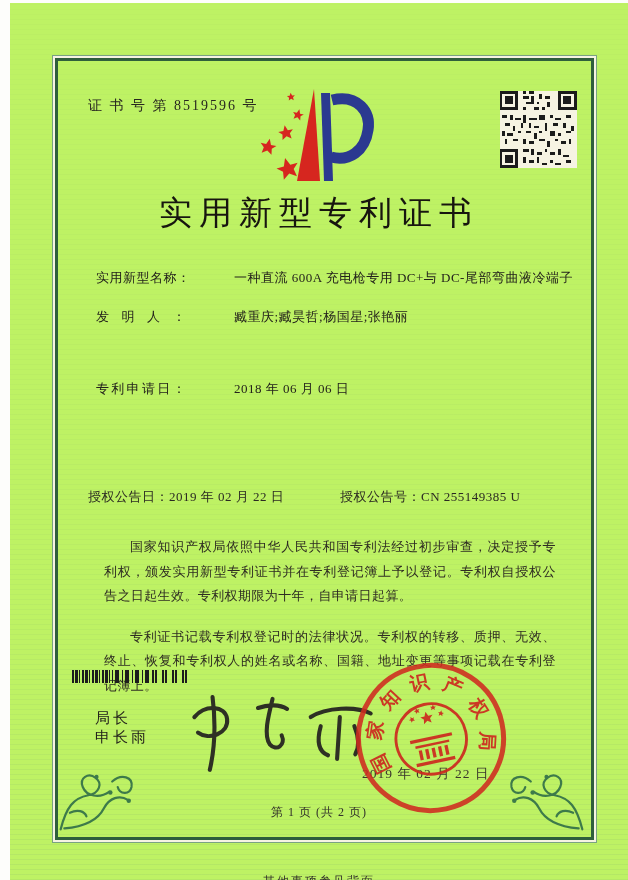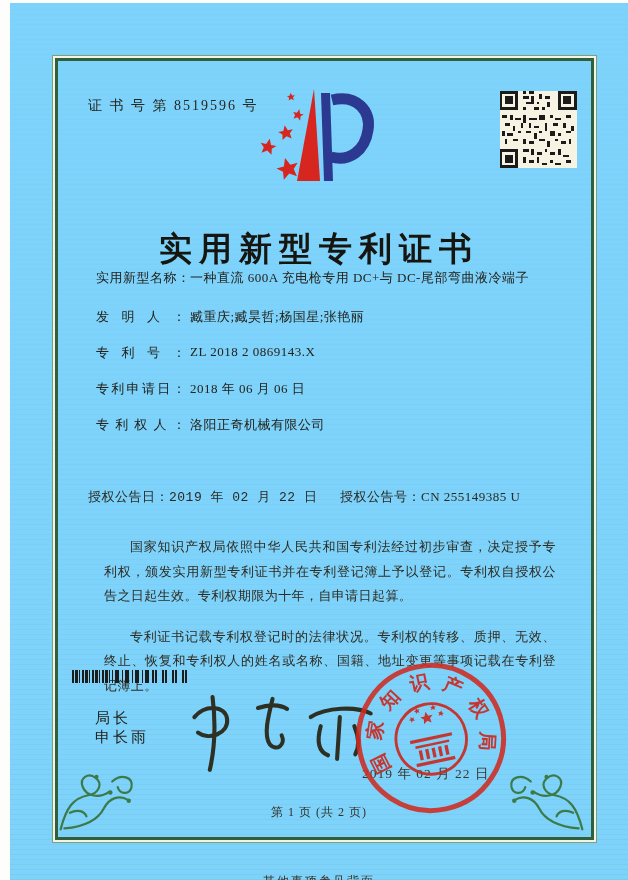--- a/index.html
+++ b/index.html
@@ -5,53 +5,53 @@
   html,body{margin:0;padding:0;}
   body{
     width:628px;height:880px;position:relative;overflow:hidden;
     background:#fdfdfb;
     font-family:"Liberation Serif","DejaVu Serif",serif;
     color:#2b2a22;
   }
   
   .paper{
     position:absolute;left:10px;top:3px;right:0;bottom:0;
-    background:#7dd3fc;
+    background:#bef264;
   }
   .waves{
     position:absolute;inset:0;
     background:repeating-linear-gradient(0deg, rgba(116,156,120,0.13) 0 1px, rgba(0,0,0,0) 1px 5px);
     -webkit-mask-image:linear-gradient(180deg, rgba(0,0,0,.25) 0%, rgba(0,0,0,.45) 55%, rgba(0,0,0,.95) 100%);
             mask-image:linear-gradient(180deg, rgba(0,0,0,.25) 0%, rgba(0,0,0,.45) 55%, rgba(0,0,0,.95) 100%);
   }
   .frame{
     position:absolute;left:45px;top:55px;width:533px;height:776px;
     border:3px solid #2f5f3c;
     box-shadow:0 0 0 2px #f6f3e2, 0 0 0 3px #79a282;
   }
   .cert-no{
     position:absolute;left:78px;top:94px;
     font-size:14px;letter-spacing:2px;color:#27261f;
   }
   .logo{position:absolute;left:242px;top:82px;width:128px;height:112px;}
   .qr{position:absolute;left:487px;top:88px;width:82px;height:77px;}
   .title{
     position:absolute;left:0;top:188px;width:100%;
-    text-align:center;font-size:33px;font-weight:700;
-    letter-spacing:7px;color:#17150f;margin-top:36px;
+    text-align:center;font-size:33px;font-weight:400;
+    letter-spacing:7px;color:#17150f;
   }
   .field-row{position:absolute;left:78px;right:52px;font-size:13px;letter-spacing:.5px;white-space:nowrap;}
   .f0{top:266px}.f1{top:305px}.f2{top:341px}.f3{top:377px}.f4{top:413px}.f5{top:449px}
   .field-label{
     display:inline-block;width:90px;vertical-align:top;
     text-align:justify;text-align-last:justify;margin-right:4px;color:#23221b;margin-left:8px;
   }
-  .field-value{color:#23221b;}
+  .field-value{color:#23221b;margin-left:44px;}
   .grant-row{position:absolute;top:485px;left:0;width:100%;font-size:13px;letter-spacing:.5px;white-space:nowrap;}
-  .grant-a{position:absolute;left:78px;font-family:Liberation Mono, monospace;}
+  .grant-a{position:absolute;left:78px;}
   .grant-b{position:absolute;left:330px;}
   .paragraphs{
     position:absolute;left:78px;right:56px;top:516px;
     font-size:13px;line-height:24.5px;letter-spacing:.4px;
     text-align:justify;color:#2e2c22;
   }
   .paragraphs p{margin:16px;text-indent:2em;}
   .barcode{
     position:absolute;left:62px;top:667px;width:117px;height:13px;
     background:repeating-linear-gradient(90deg,
@@ -198,28 +198,22 @@
   </svg>
 
   <div class="title">实用新型专利证书</div>
 
   <div class="field-row f0">
     <span class="field-label">实用新型名称：</span><span class="field-value">一种直流 600A 充电枪专用 DC+与 DC-尾部弯曲液冷端子</span>
   </div>
   <div class="field-row f1">
     <span class="field-label">发明人：</span><span class="field-value">臧重庆;臧昊哲;杨国星;张艳丽</span>
   </div>
-  <div class="field-row f2">
-    <span class="field-label">专利号：</span><span class="field-value">ZL 2018 2 0869143.X</span>
-  </div>
   <div class="field-row f3">
     <span class="field-label">专利申请日：</span><span class="field-value">2018 年 06 月 06 日</span>
-  </div>
-  <div class="field-row f4">
-    <span class="field-label">专利权人：</span><span class="field-value">洛阳正奇机械有限公司</span>
   </div>
 
   <div class="grant-row">
     <span class="grant-a"><span>授权公告日：</span><span>2019 年 02 月 22 日</span></span>
     <span class="grant-b"><span>授权公告号：</span><span>CN 255149385 U</span></span>
   </div>
 
   <div class="paragraphs">
     <p>国家知识产权局依照中华人民共和国专利法经过初步审查，决定授予专利权，颁发实用新型专利证书并在专利登记簿上予以登记。专利权自授权公告之日起生效。专利权期限为十年，自申请日起算。</p>
     <p>专利证书记载专利权登记时的法律状况。专利权的转移、质押、无效、终止、恢复和专利权人的姓名或名称、国籍、地址变更等事项记载在专利登记簿上。</p>

